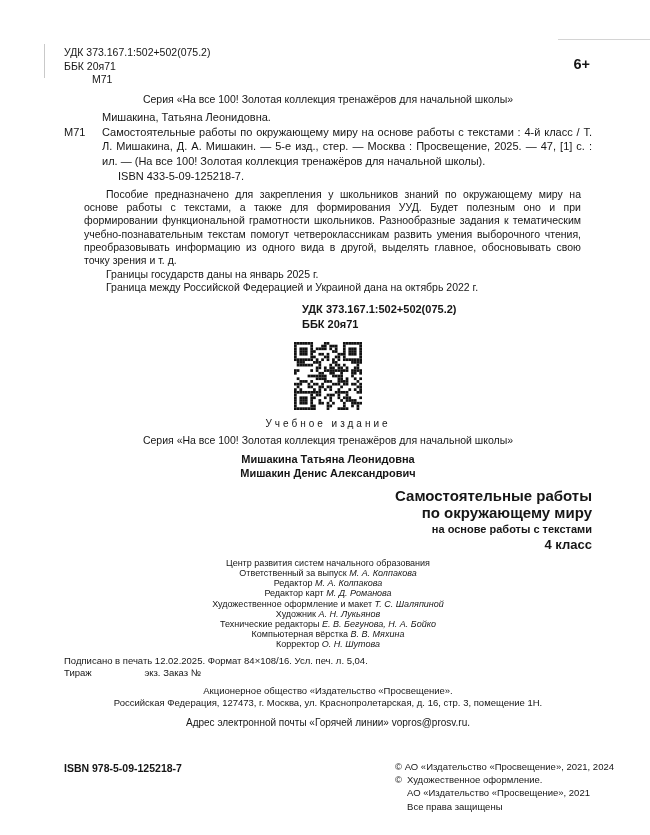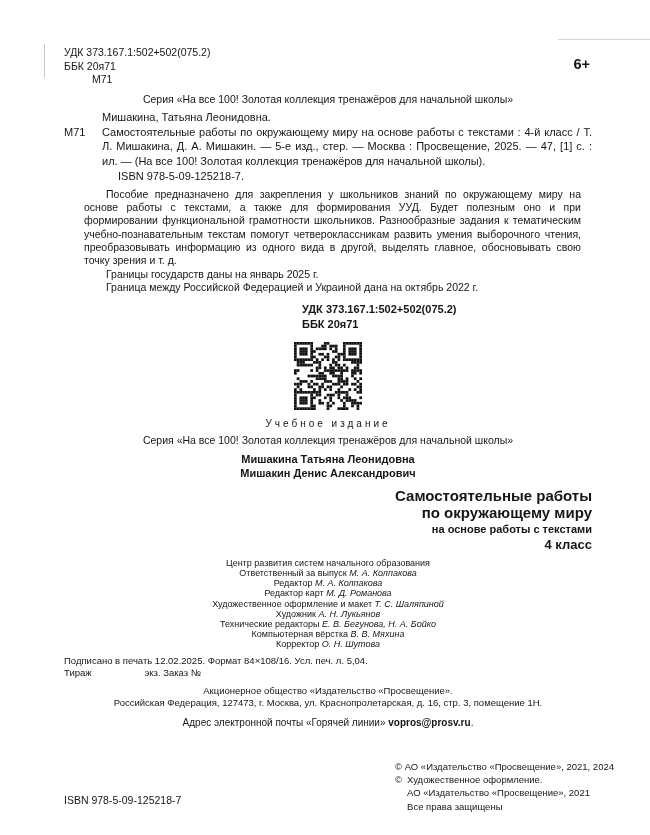--- a/index.html
+++ b/index.html
@@ -58,32 +58,32 @@
 
   .staff-block { margin-top: 6px; text-align: center; font-size: 9px; line-height: 1.12; }
   .staff-block .it { font-style: italic; }
 
   .print-block { margin-top: 6px; font-size: 9.5px; line-height: 1.25; }
   .pre { white-space: pre; }
 
   .publisher-block { margin-top: 6px; text-align: center; font-size: 9.5px; line-height: 1.25; }
 
   .email-line { margin-top: 9px; text-align: center; font-size: 10px; }
-  .email-line .b { font-weight: bold; text-align: right; }
+  .email-line .b { font-weight: normal; text-align: right; }
 
   .footer {
     position: absolute;
     left: 64px;
     right: 36px;
     bottom: 22px;
     display: flex;
     justify-content: space-between;
     align-items: flex-start;
   }
-  .footer-isbn { font-weight: normal; font-size: 10.5px; padding-top: 2px; margin-top: 32px; }
+  .footer-isbn { font-weight: bold; font-size: 10.5px; padding-top: 2px; }
   .copy-block { font-size: 9.5px; line-height: 1.4; text-align: left; }
   .copy-hang { display: flex; }
   .copy-hang .sym { width: 12px; flex: 0 0 12px; }
 </style>
 </head>
 <body>
 
 <div class="page">
   <div class="mark-v"></div>
   <div class="mark-h"></div>
@@ -101,21 +101,21 @@
 
     <div class="series-top">Серия «На все 100! Золотая коллекция тренажёров для начальной школы»</div>
 
     <div class="author-head">Мишакина, Татьяна Леонидовна.</div>
 
     <div class="catalog-row">
       <div class="catalog-code">М71</div>
       <div class="catalog-entry">Самостоятельные работы по окружающему миру на основе работы с текстами : 4-й класс / Т. Л. Мишакина, Д. А. Мишакин. — 5-е изд., стер. — Москва : Просвещение, 2025. — 47, [1] с. : ил. — (На все 100! Золотая коллекция тренажёров для начальной школы).</div>
     </div>
 
-    <div class="isbn-line">ISBN 978-5-09-125218-7.</div>
+    <div class="isbn-line">ISBN 433-5-09-125218-7.</div>
 
     <div class="annotation">Пособие предназначено для закрепления у школьников знаний по окружающему миру на основе работы с текстами, а также для формирования УУД. Будет полезным оно и при формировании функциональной грамотности школьников. Разнообразные задания к тематическим учебно-познавательным текстам помогут четвероклассникам развить умения выборочного чтения, преобразовывать информацию из одного вида в другой, выделять главное, обосновывать свою точку зрения и т. д.</div>
 
     <div class="note">Границы государств даны на январь 2025 г.</div>
     <div class="note">Граница между Российской Федерацией и Украиной дана на октябрь 2022 г.</div>
 
     <div class="udk-block">
       <div>УДК 373.167.1:502+502(075.2)</div>
       <div>ББК 20я71</div>
     </div>

